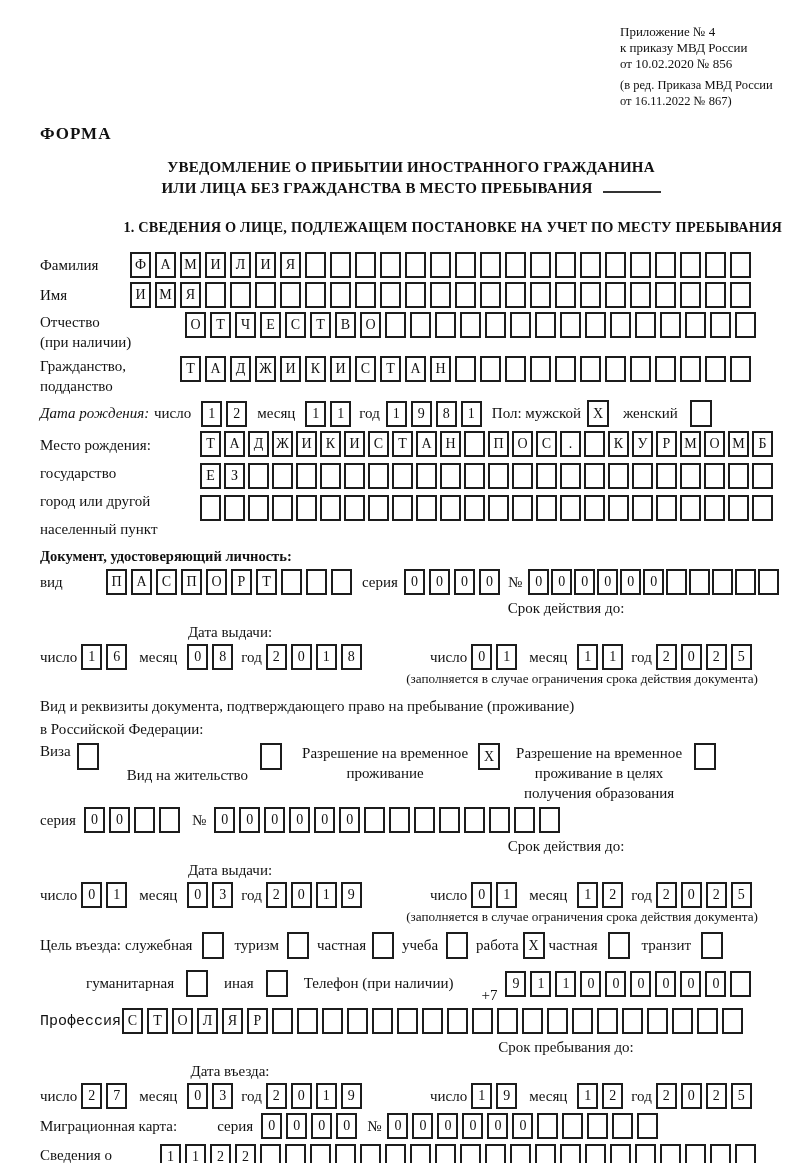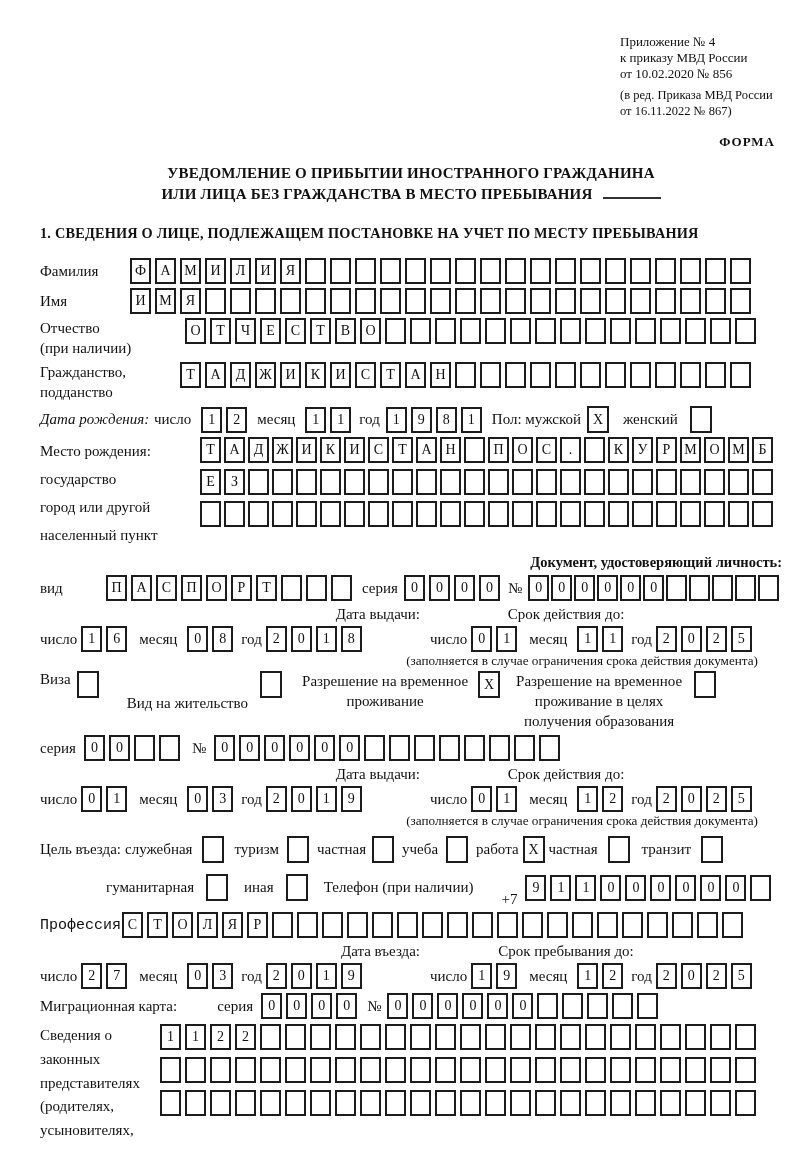--- a/index.html
+++ b/index.html
@@ -1,52 +1,52 @@
 <!DOCTYPE html>
 <html><head>
 <meta charset="utf-8">
 <style>
   html,body{margin:0;padding:0;background:#fff;}
   body{width:800px;height:1163px;overflow:hidden;color:#111;
        font-family:"Liberation Serif","DejaVu Serif",serif;font-size:15px;}
-  .page{padding:34px 18px 0 40px;box-sizing:border-box;width:800px;height:1163px;}
+  .page{padding:24px 18px 0 40px;box-sizing:border-box;width:800px;height:1163px;}
 
   
   .appendix{margin-left:580px;font-size:13px;line-height:16px;}
   .amendment{margin-left:580px;font-size:12.5px;line-height:16px;margin-top:5px;}
-  .form-marker{text-align:right;margin-top:15px;margin-right:7px;font-weight:bold;font-size:13px;letter-spacing:1px;}
+  .form-marker{margin-top:15px;margin-right:27px;font-weight:bold;font-size:17px;letter-spacing:1px;}
 
   
   .title{text-align:center;font-weight:bold;font-size:15px;line-height:21px;margin-top:13px;letter-spacing:.2px;}
   .blank-line{display:inline-block;width:58px;border-bottom:2px solid #333;height:13px;margin-left:10px;}
-  .section-heading{text-align:left;font-weight:bold;font-size:14.3px;margin-top:20px;letter-spacing:.2px;white-space:nowrap;}
+  .section-heading{text-align:right;font-weight:bold;font-size:14.3px;margin-top:20px;letter-spacing:.2px;white-space:nowrap;}
 
   
   .row{display:flex;align-items:center;margin-top:4px;flex-wrap:nowrap;}
   .row.top{align-items:flex-start;}
   .cells{display:flex;gap:4px;flex:0 0 auto;}
   .cells.g3{gap:3px;}
   .cells.g2{gap:2px;}
   .cell{box-sizing:border-box;width:21px;height:26px;border:2px solid #1c1c1c;
         display:flex;align-items:center;justify-content:center;font-size:14px;flex:0 0 auto;background:#fff;}
   .cb .cell{width:22px;height:27px;}
   .lbl{flex:0 0 auto;white-space:nowrap;}
   .lbl2{flex:0 0 auto;line-height:20px;}
   .w90{width:90px;}  .w145{width:145px;} .w140{width:140px;} .w160{width:160px;} .w66{width:66px;} .w82{width:82px;font-family:Liberation Mono, monospace;} .w106{width:106px;font-style:italic;}
   .ml4{margin-left:4px;} .ml6{margin-left:6px;} .ml8{margin-left:8px;} .ml10{margin-left:10px;}
   .ml12{margin-left:12px;} .ml14{margin-left:14px;} .ml16{margin-left:16px;} .ml20{margin-left:20px;}
-  .ml24{margin-left:16px;} .ml28{margin-left:28px;margin-top:24px;} .ml40{margin-left:40px;} .ml66{margin-left:66px;}
+  .ml24{margin-left:16px;} .ml28{margin-left:28px;margin-top:24px;} .ml40{margin-left:40px;} .ml66{margin-left:46px;}
   .stack{display:flex;flex-direction:column;gap:6px;}
 
-  .center-bold{ text-align:right;font-weight:bold;font-size:14.5px;margin-top:5px;}
+  .center-bold{ text-align:left;font-weight:bold;font-size:14.5px;margin-top:5px;}
 
   
   .dates-block{margin-top:5px;}
   .date-heads{display:flex;}
-  .dh-left{width:380px;text-align:right;}
+  .dh-left{width:380px;text-align:center;margin-top:24px;}
   .dh-right{flex:1;text-align:center;padding-right:70px;}
   .date-lines{display:flex;align-items:center;margin-top:3px;}
   .date-line{display:flex;align-items:center;}
   .date-line.left{width:380px;}
   .vnote{text-align:right;padding-right:24px;font-size:13.2px;margin-top:1px;}
 
   .para{margin-top:8px;line-height:23px;}
   .opt-label{text-align:center;line-height:20px;flex:0 0 auto;}
   .reps-labels{width:120px;line-height:23.8px;flex:0 0 auto;}
   .reps-labels span{display:block;}
@@ -400,20 +400,24 @@
             <span class="cell">2</span>
             <span class="cell">0</span>
             <span class="cell">2</span>
             <span class="cell">5</span>
           </span>
       </div>
     </div>
   </div>
   <div class="vnote">(заполняется в случае ограничения срока действия документа)</div>
 
+  <div class="para">
+    <div>Вид и реквизиты документа, подтверждающего право на пребывание (проживание)</div>
+    <div>в Российской Федерации:</div>
+  </div>
 
   <div class="row top" style="margin-top:2px">
     <span class="lbl">Виза</span>
     <span class="cells cb ml6">
         <span class="cell"></span>
       </span>
     <span class="lbl ml28">Вид на жительство</span>
     <span class="cells cb ml12">
         <span class="cell"></span>
       </span>

